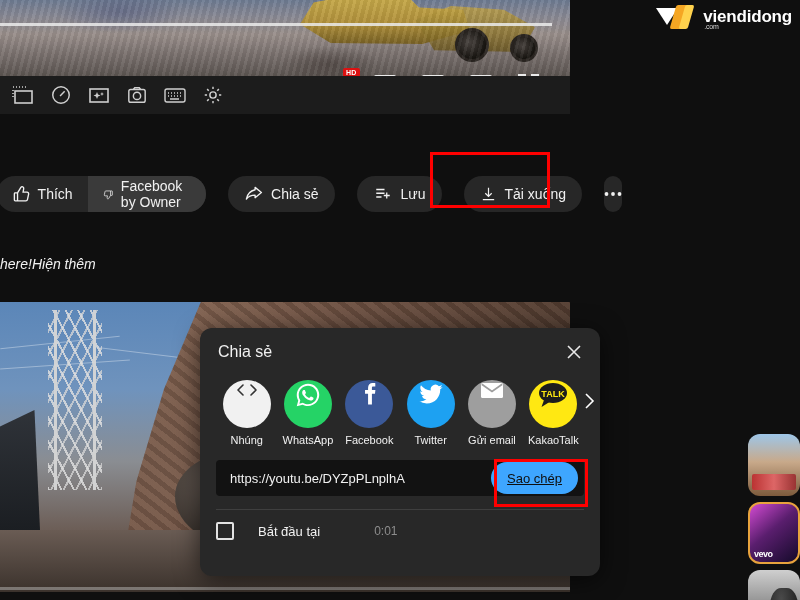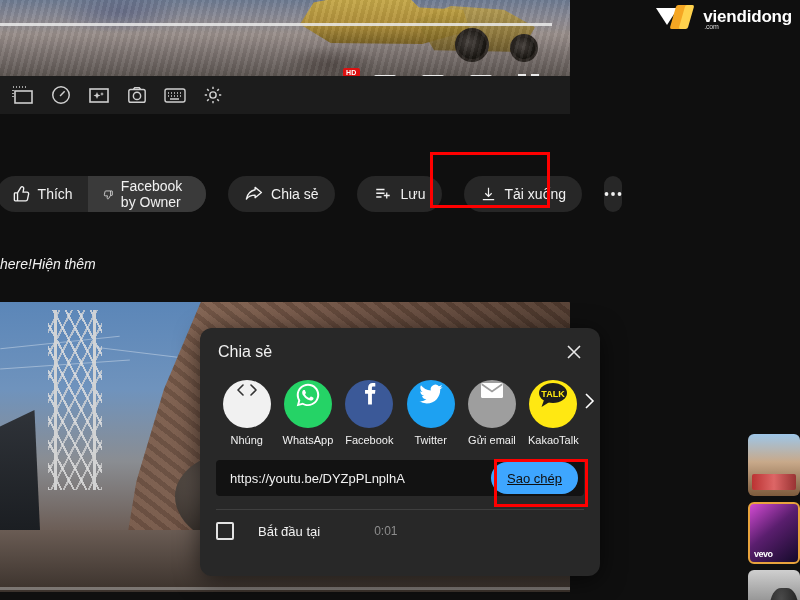--- a/index.html
+++ b/index.html
@@ -174,21 +174,21 @@
   .sd-url { color: #f1f1f1; font-size: 13px; flex: 1; overflow: hidden; white-space: nowrap; }
   .sd-copy { background: #3ea6ff; color: #0f0f0f; border: none; border-radius: 18px; height: 32px; padding: 0 16px; font-size: 13px; font-weight: 500; font-family: "Liberation Sans", sans-serif; cursor: pointer; text-decoration: underline; }
   .sd-sep { margin: 13px 16px 0 16px; height: 1px; background: #3f3f3f; }
   .sd-startrow { display: flex; align-items: center; gap: 24px; padding: 12px 16px 0 16px; }
   .sd-check { width: 18px; height: 18px; border: 2px solid #e3e3e3; border-radius: 2px; cursor: pointer; }
   .sd-startlabel { color: #f1f1f1; font-size: 13px; font-weight: 500; }
   .sd-starttime { color: #8d8d8d; font-size: 12px; margin-left: 30px; }
 
   
   .sidebar { position: absolute; right: 0; top: 320px; width: 52px; }
-  .thumb { width: 52px; height: 62px; border-radius: 6px; margin-bottom: 6px; overflow: hidden; position: relative; cursor: pointer; }
+  .thumb { width: 52px; height: 62px; border-radius: 12px; margin-bottom: 6px; overflow: hidden; position: relative; cursor: pointer; }
   .thumb.t1 { background: linear-gradient(180deg,#9ec6e8 0%, #c8a98a 45%, #7d5b3c 100%); }
   .thumb.t1::after{content:"";position:absolute;left:4px;bottom:6px;width:44px;height:16px;background:linear-gradient(90deg,#b33,#d66,#933);border-radius:2px;}
   .thumb.t2 { background: linear-gradient(140deg,#d24bd2 0%, #5a1e6e 45%, #140a2a 100%); border:2px solid #e8a33d;}
   .thumb.t2 .vevo{ position:absolute; left:4px; bottom:3px; color:#fff; font-size:9px; font-weight:bold; letter-spacing:-.5px; }
   .thumb.t3 { background: linear-gradient(180deg,#cfcfcf 0%, #8a8a8a 60%, #3a3a3a 100%); }
   .thumb.t3::after{content:"";position:absolute;right:2px;bottom:0;width:28px;height:44px;background:radial-gradient(ellipse at 40% 25%,#4a4a4a,#121212);border-radius:40% 40% 10% 10%;}
 
   
   .hl { position: absolute; border: 3px solid #ff0000; pointer-events: none; }
   .hl-share { left: 430px; top: 152px; width: 120px; height: 56px; }

